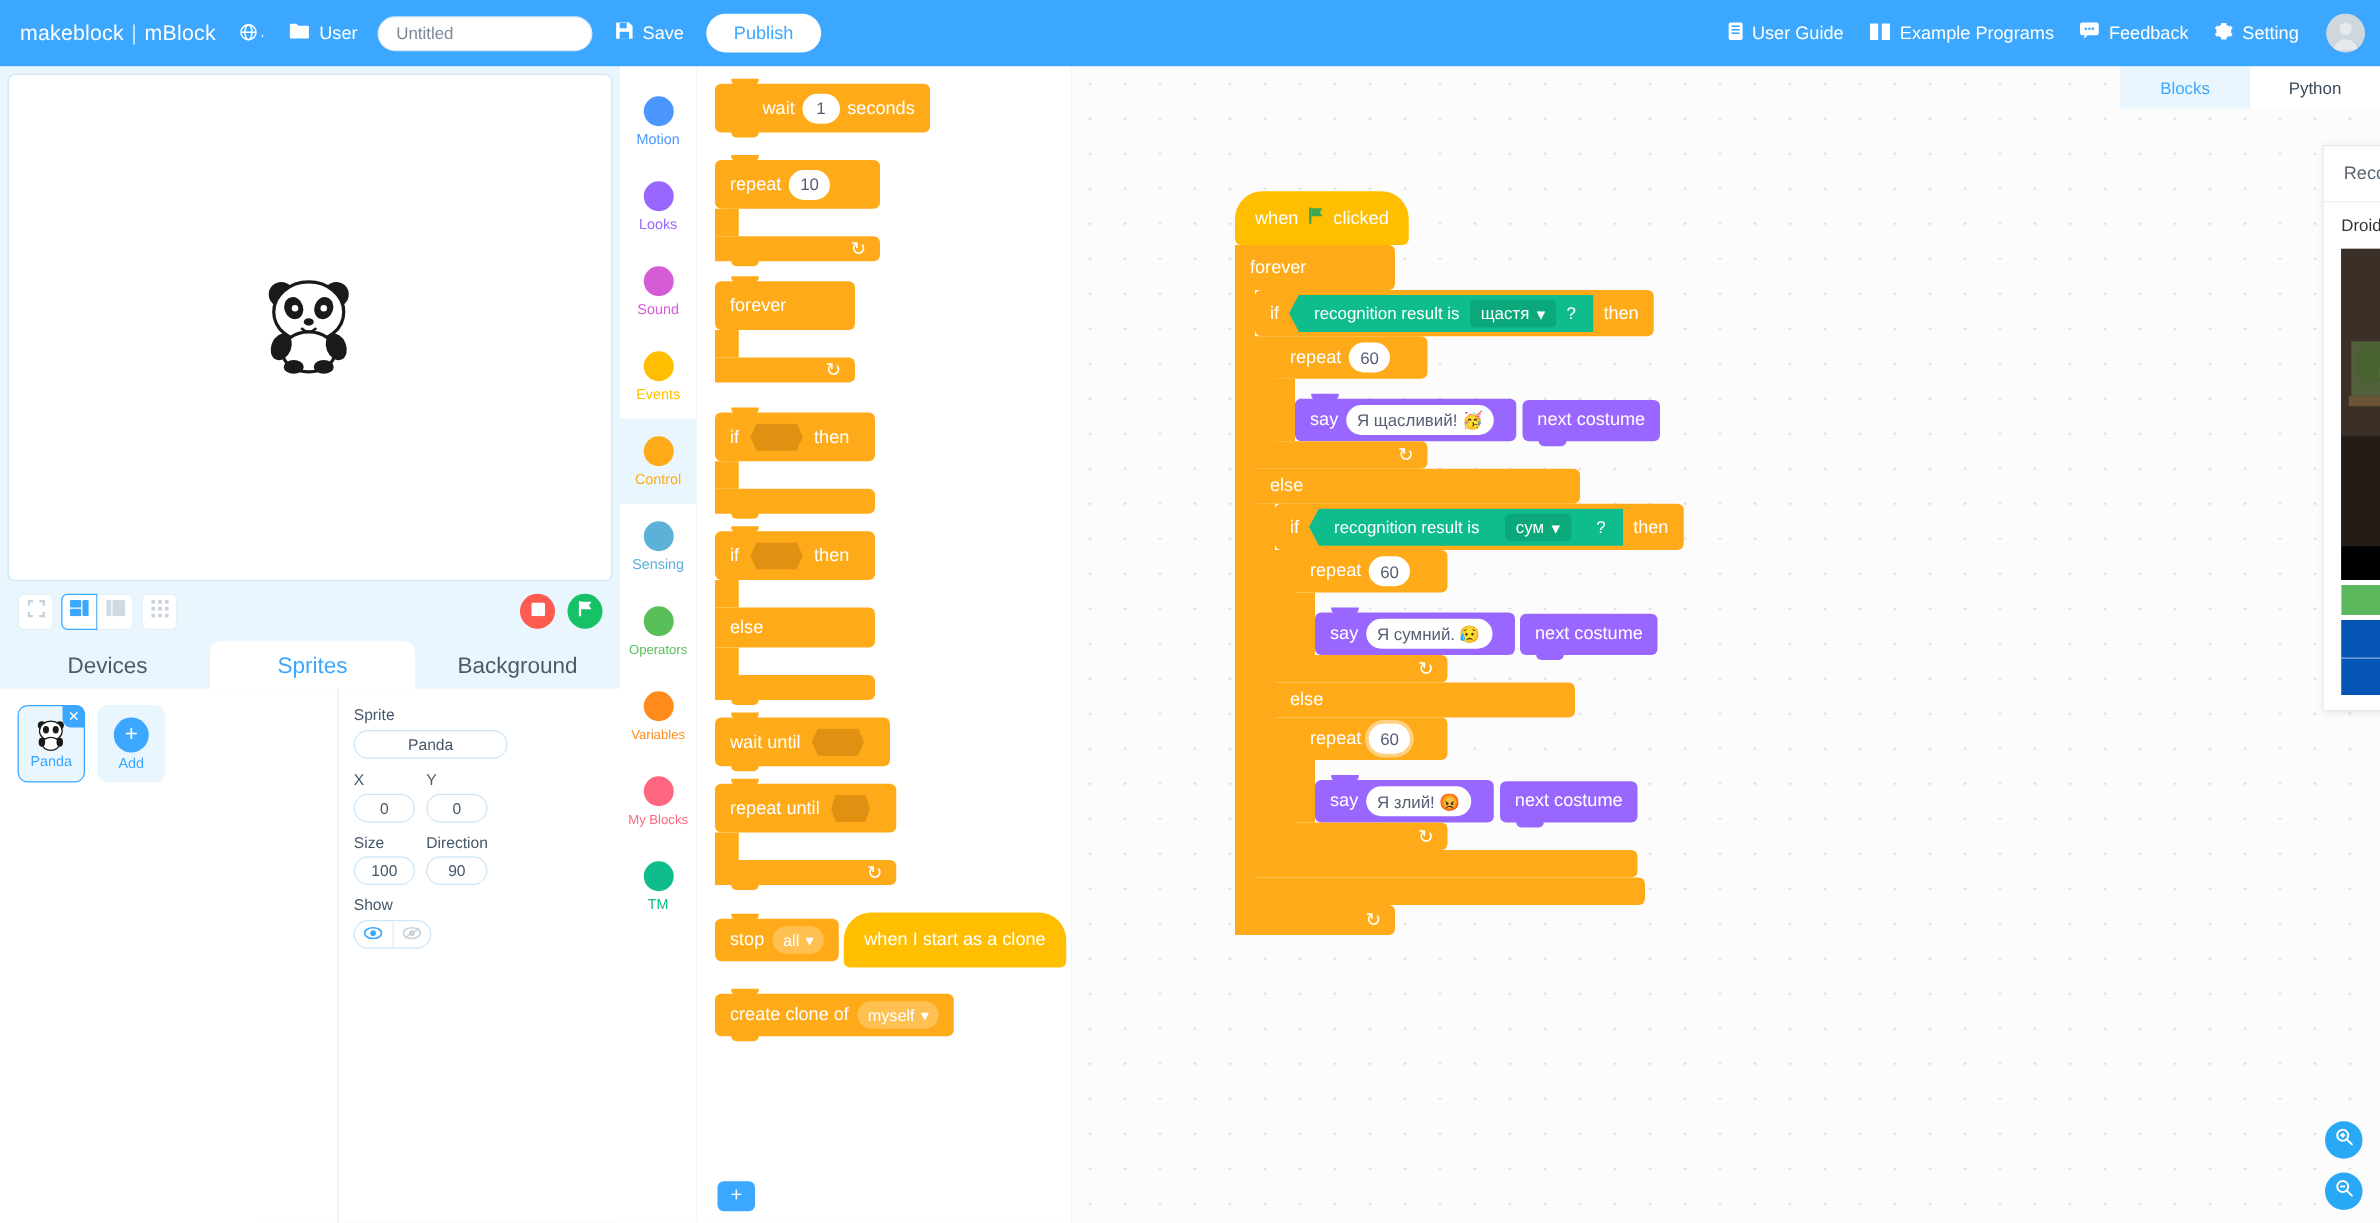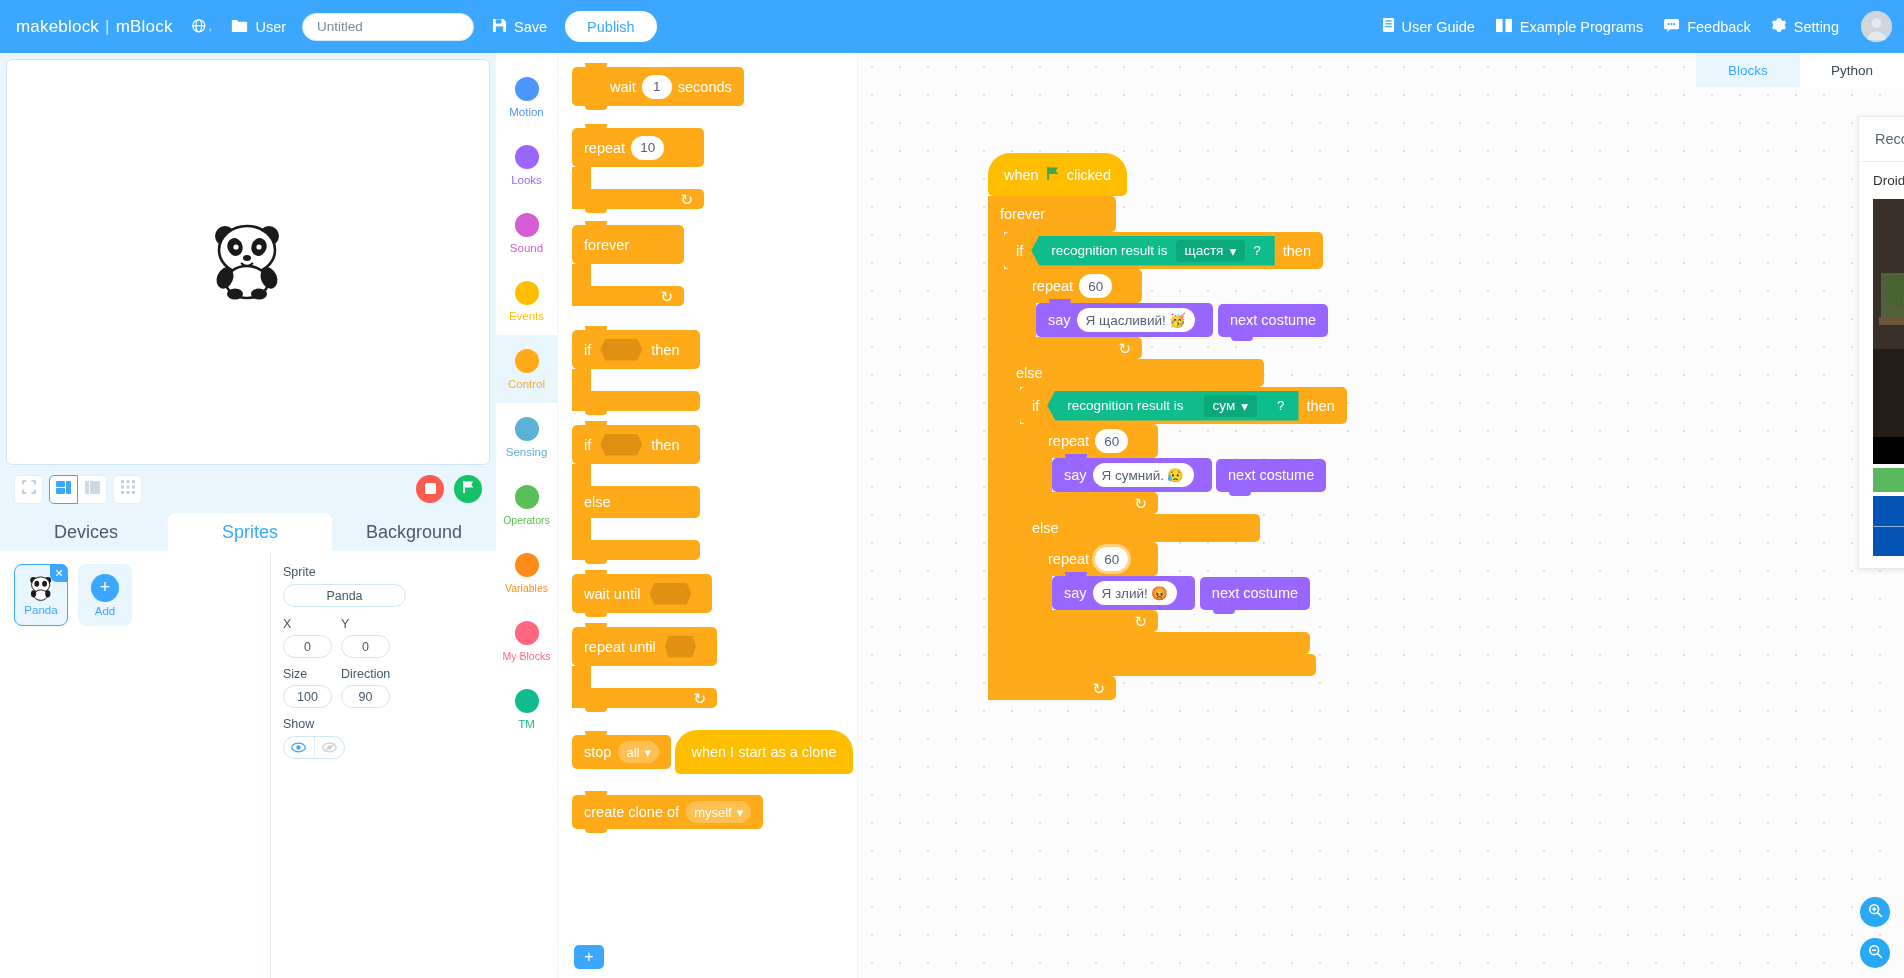--- a/index.html
+++ b/index.html
@@ -141,21 +141,21 @@
     justify-content:center; cursor:pointer; z-index:5;
   }
 
   
   .blk {
     position:relative; background:#ffab19; color:#fff; font-size:14.5px;
     border-radius:5px; display:inline-flex; align-items:center; padding:0 12px;
     height:39px; min-width:60px; white-space:nowrap;
   }
   .blk.ctrl { background:#ffab19; }
-  .blk.looks { background:#9966ff; }
+  .blk.looks { background:#9966ff;margin-top:16px; }
   .notch-top {
     position:absolute; left:13px; top:-4px; width:22px; height:5px;
     background:inherit; border-radius:0 0 4px 4px;
   }
   .notch-bot {
     position:absolute; left:13px; bottom:-4px; width:22px; height:5px;
     background:inherit; border-radius:0 0 4px 4px;
   }
   .oval {
     background:#fff; color:#575e75; border-radius:12px; min-width:30px; height:24px;

